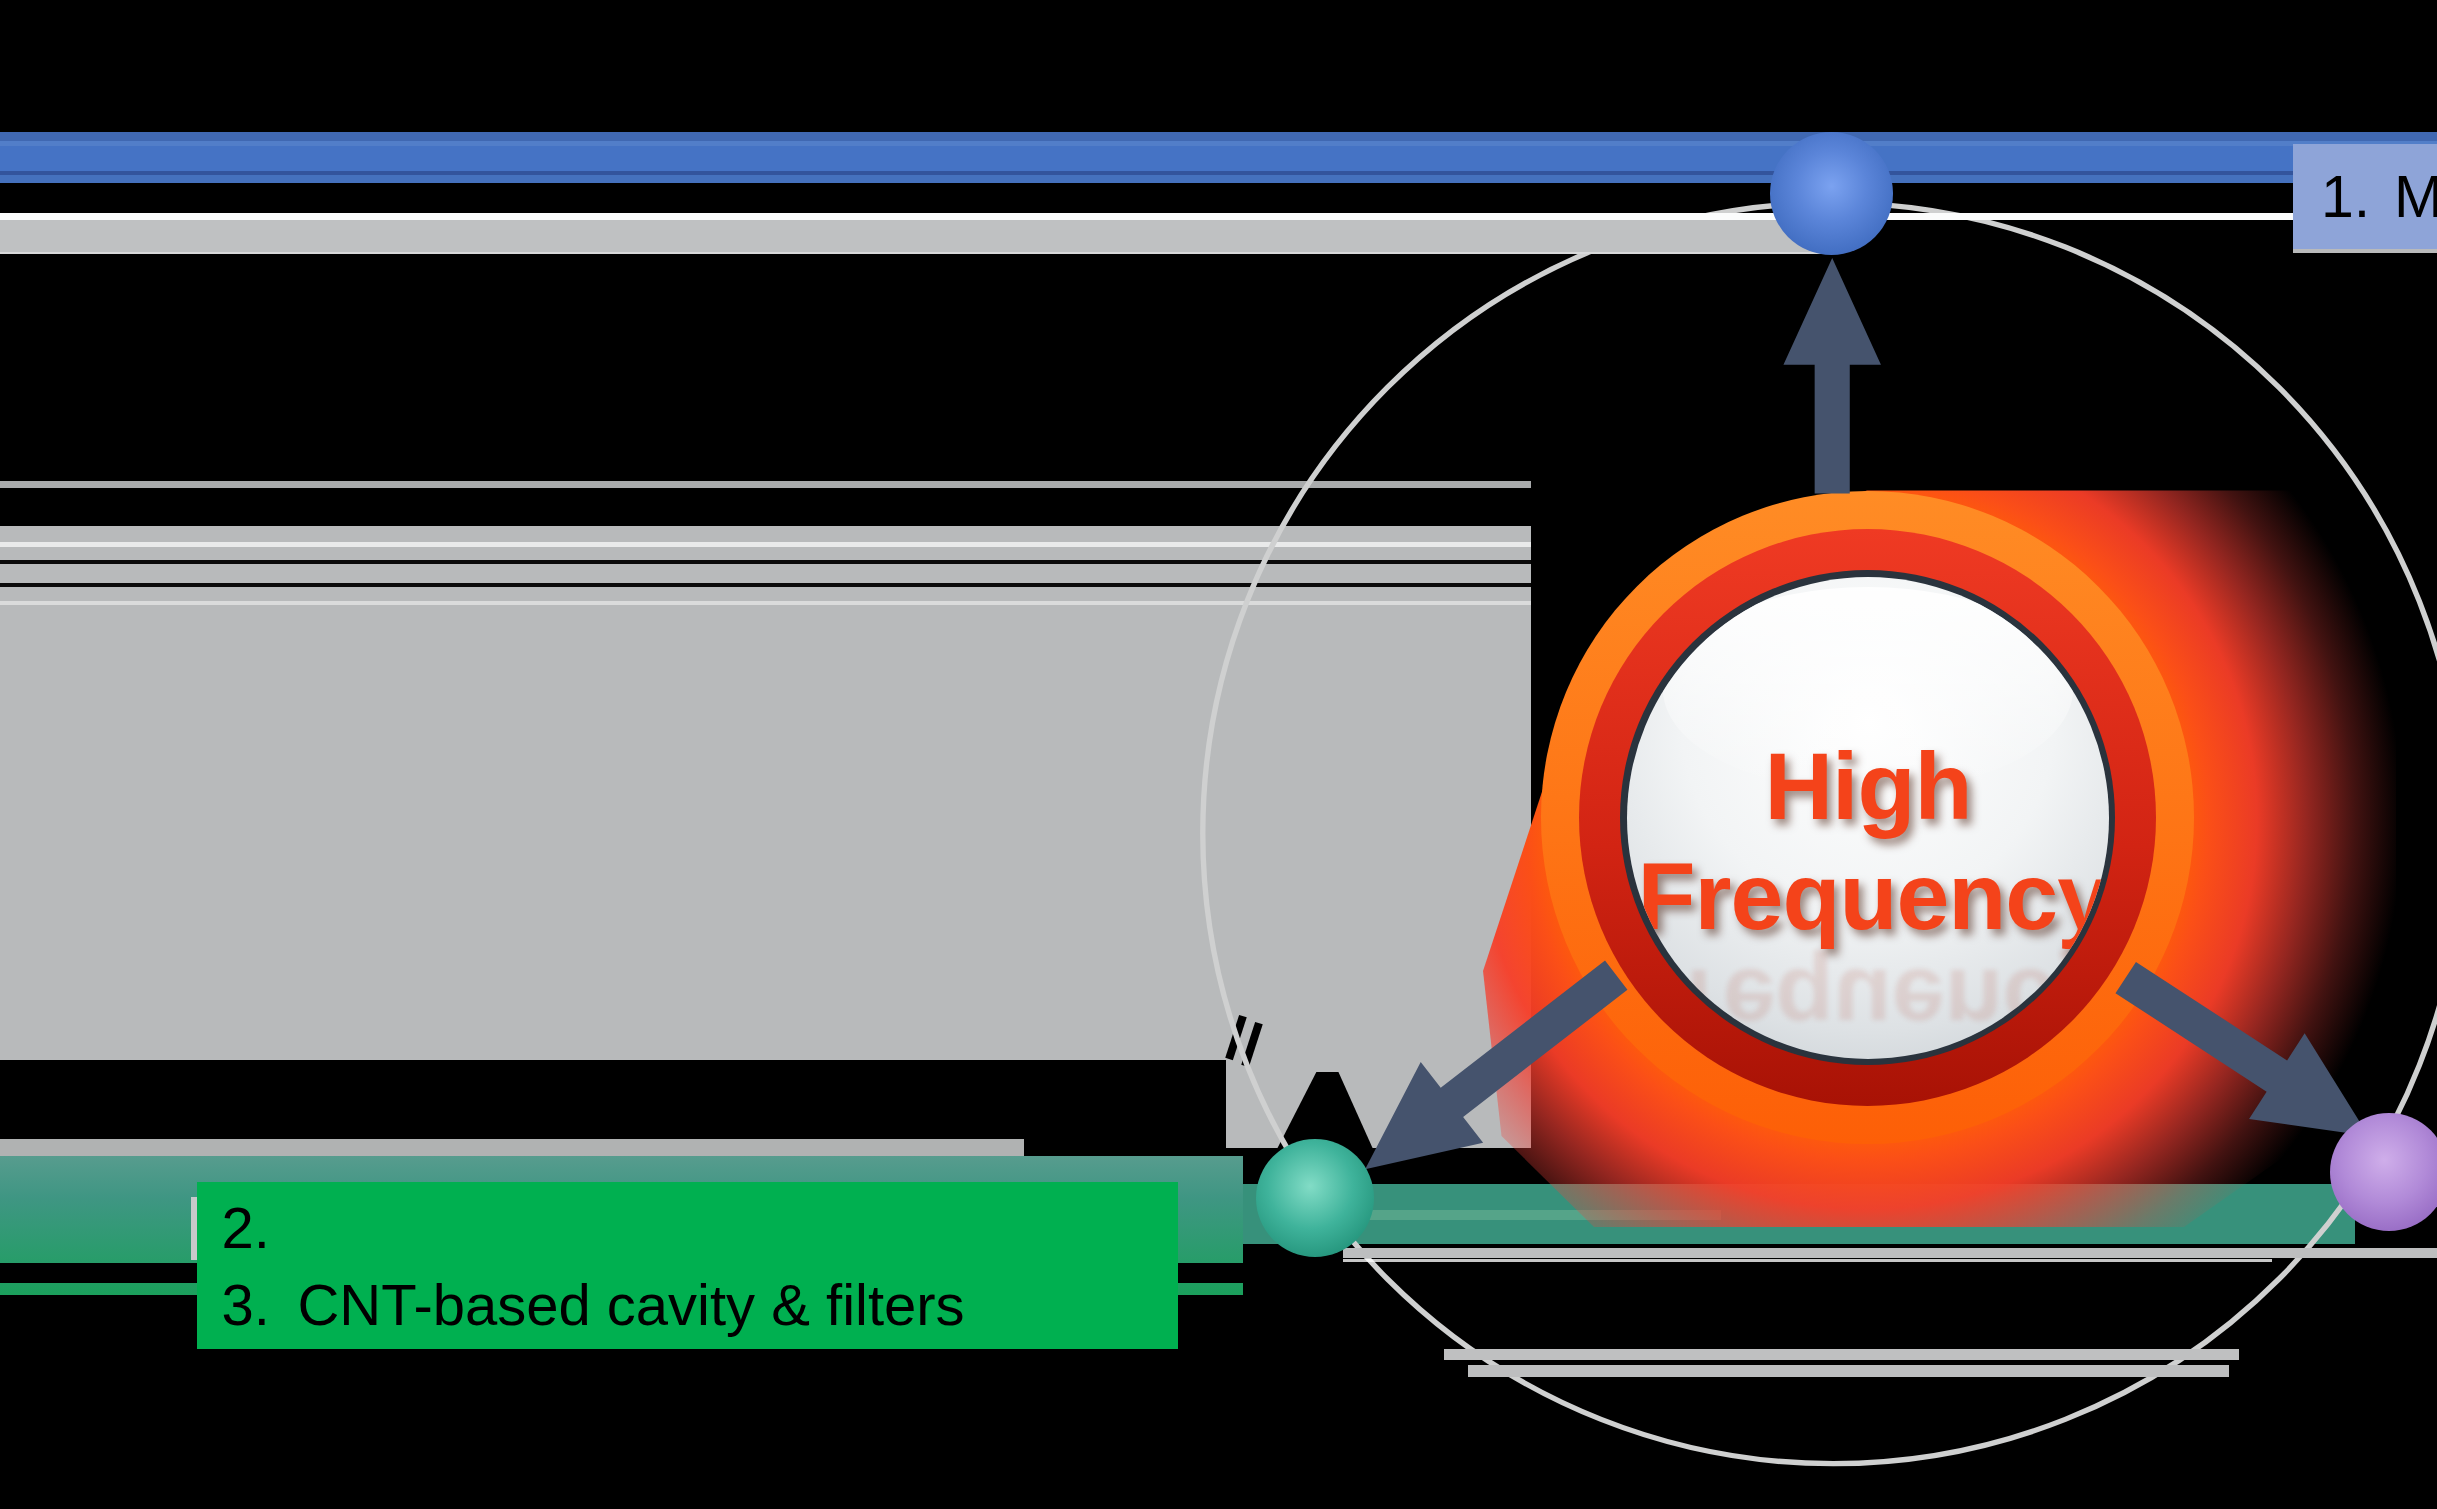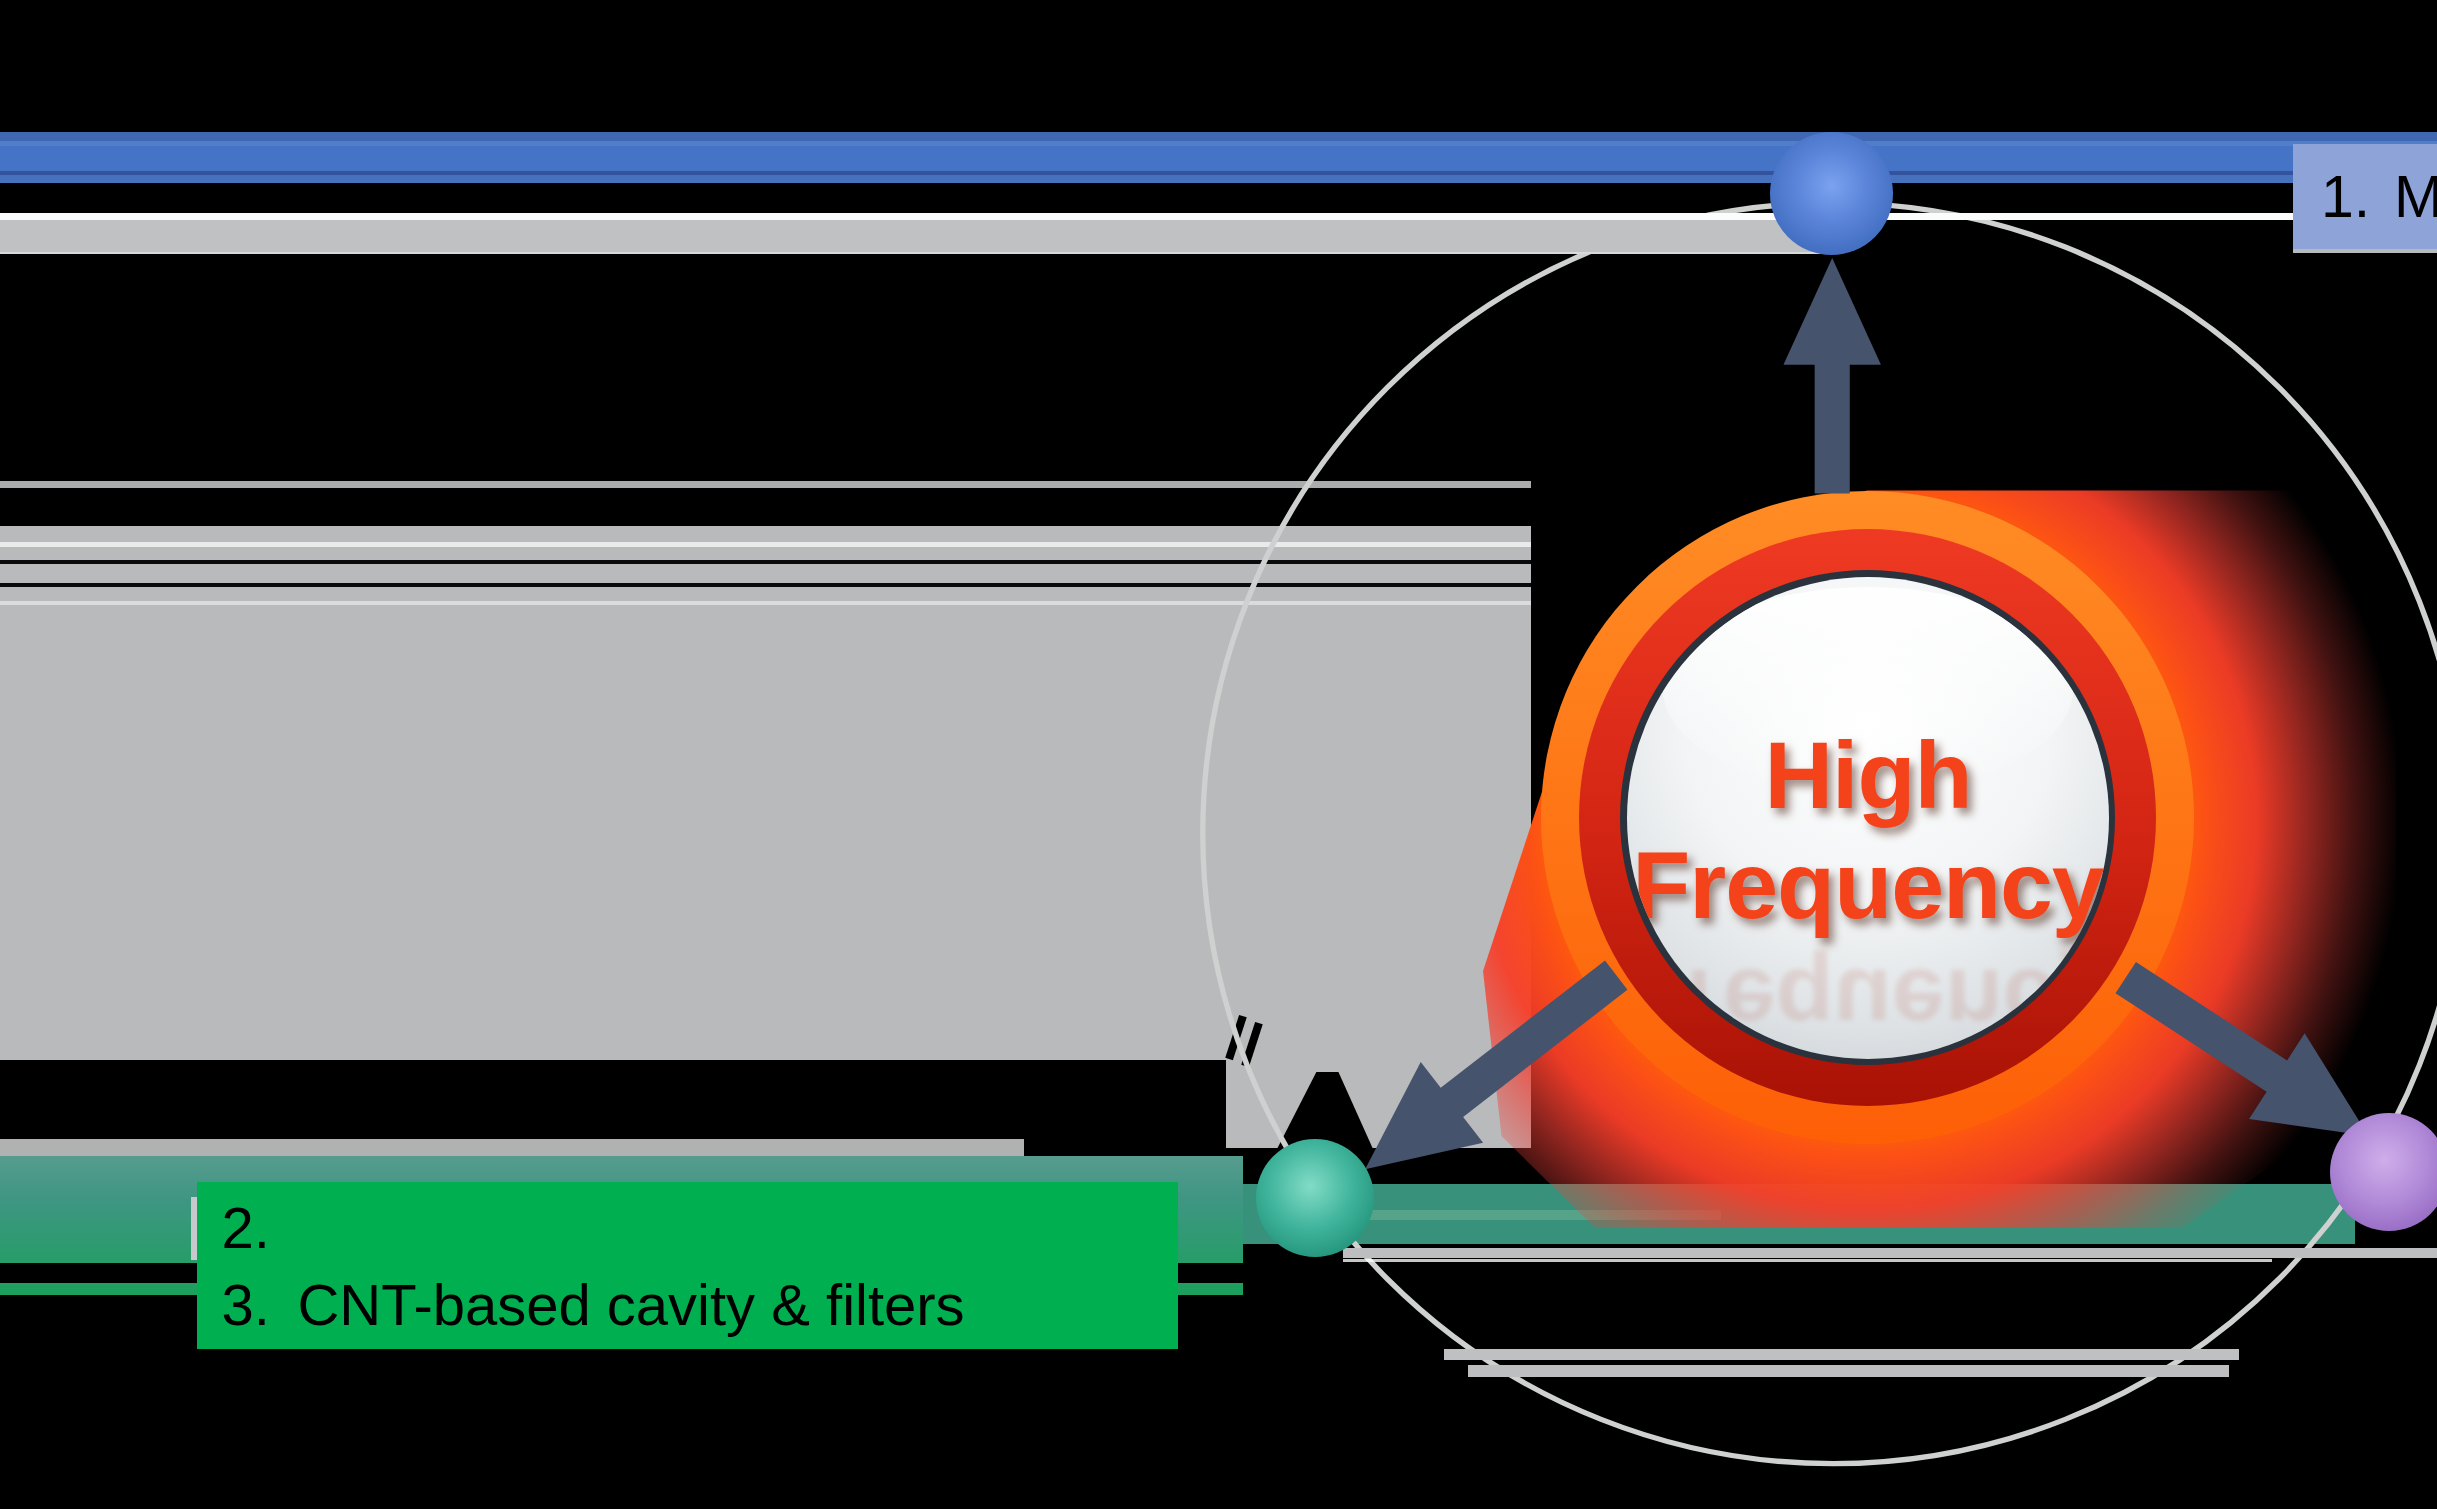--- a/index.html
+++ b/index.html
@@ -62,22 +62,22 @@
     background:linear-gradient(180deg,#ff8c25 0%,#fd5f07 100%);}
   #ring-red{left:1579px;top:529px;width:577px;height:577px;
     background:linear-gradient(180deg,#ef3a23 0%,#d22413 55%,#a81205 100%);}
   #ring-dark{left:1620px;top:570px;width:495px;height:495px;background:#2a333d;}
   #disc{left:1627px;top:577px;width:482px;height:482px;overflow:hidden;
     background:radial-gradient(circle at 50% 30%,#ffffff 0%,#f2f4f5 45%,#dde1e4 75%,#c2c9ce 100%);}
   #disc-gloss{left:36px;top:9.8px;width:410px;height:205px;border-radius:50%;
     background:linear-gradient(180deg,rgba(255,255,255,.95),rgba(255,255,255,0));}
   .disc-line{position:absolute;left:0;width:482px;text-align:center;
     font-weight:bold;font-size:95px;color:#f4431a;letter-spacing:-1px;
-    text-shadow:4.9px 5.9px 8.8px rgba(70,25,10,.5);}
-  #disc-line1{top:144px;} #disc-line2{top:254px;}
+    text-shadow:4.9px 5.9px 8.8px rgba(70,25,10,.5);margin-top:11px;}
+  #disc-line1{top:144px;} #disc-line2{top:254px;text-align:right;}
   #disc-reflection{position:absolute;left:0;top:371px;width:482px;text-align:center;
     font-weight:bold;font-size:95px;color:#b24a36;transform:scaleY(-1);opacity:.14;
     filter:blur(2.9px);}
 
   
   #arrows{left:0;top:0;width:3583px;height:1509px;pointer-events:none;}
 
   
   .sphere{border-radius:50%;}
   #sphere-top{left:1770px;top:132px;width:123px;height:123px;

